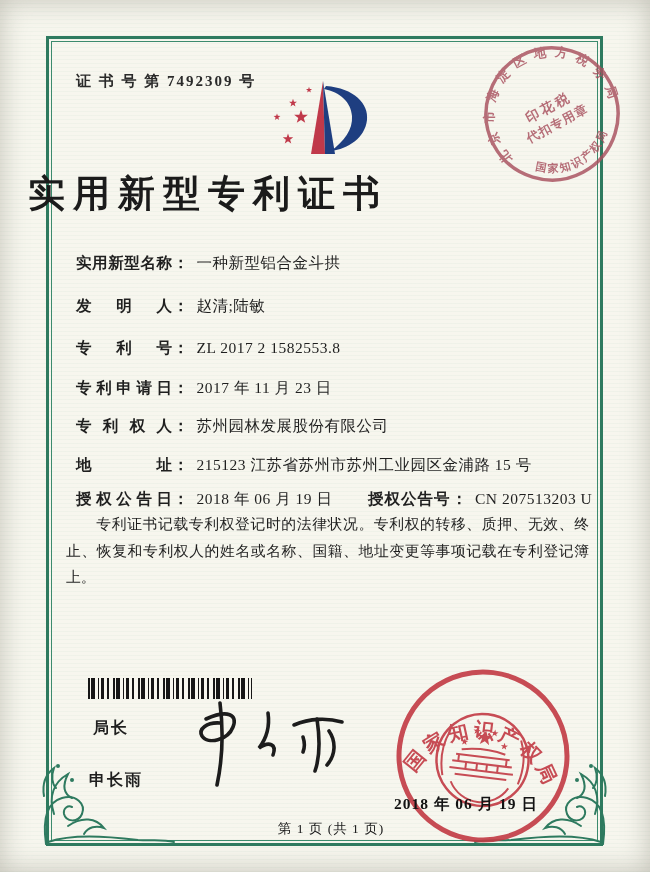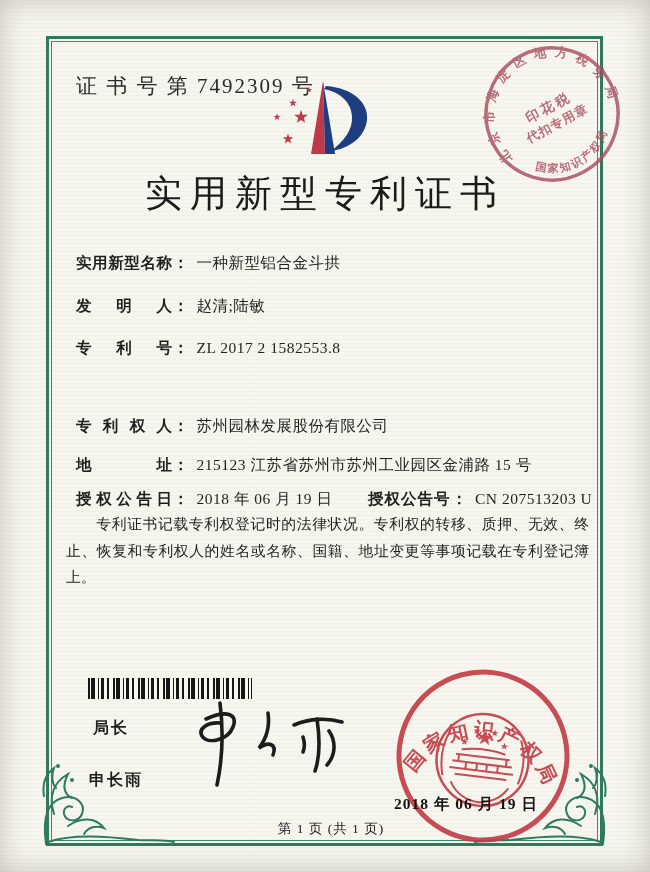--- a/index.html
+++ b/index.html
@@ -16,30 +16,30 @@
       #f7f6ee;
     box-shadow: inset 0 0 28px rgba(130,128,115,.45);
   }
   .frame{
     position:absolute;left:46px;top:36px;right:47px;bottom:26px;
     border:3px solid #2e7a5f;
   }
   .frame-inner{position:absolute;inset:2px;border:1px solid #3b8a6d;}
   .cert-no{
     position:absolute;left:76px;top:72px;
-    font-size:21px;font-weight:400;letter-spacing:2px;color:#2a2a2a;
+    font-size:15px;font-weight:700;letter-spacing:2px;color:#2a2a2a;
   }
   .logo{position:absolute;left:266px;top:74px;width:116px;height:96px;}
   .tax-stamp{
     position:absolute;left:478px;top:40px;width:148px;height:148px;
     transform:rotate(-28deg);opacity:.82;
   }
   .title{
-    position:absolute;left:0;right:0;top:169px;text-align:center;
-    font-size:37px;font-weight:400;letter-spacing:8px;color:#1b1b1b;
+    position:absolute;left:0;right:0;top:169px;
+    font-size:37px;font-weight:700;letter-spacing:8px;color:#1b1b1b;padding-left:28px;
   }
   .field{position:absolute;left:76px;font-size:15.5px;white-space:nowrap;}
   .field .lbl{
     display:inline-block;width:96px;font-weight:600;
     text-align:justify;text-align-last:justify;
   }
   .field .colon{font-weight:600;margin:0 8px 0 1px;}
   .field .val{letter-spacing:.5px;}
   .f-name{top:253px;} .f-inventor{top:296px;} .f-patno{top:338px;}
   .f-filing{top:378px;} .f-patentee{top:416px;} .f-address{top:455px;}
@@ -126,20 +126,23 @@
   <div class="title">实用新型专利证书</div>
 
   <div class="field f-name">
     <span class="lbl">实用新型名称</span><span class="colon">：</span><span class="val">一种新型铝合金斗拱</span>
   </div>
   <div class="field f-inventor">
     <span class="lbl">发明人</span><span class="colon">：</span><span class="val">赵清;陆敏</span>
   </div>
   <div class="field f-patno">
     <span class="lbl">专利号</span><span class="colon">：</span><span class="val">ZL 2017 2 1582553.8</span>
+  </div>
+  <div class="field f-filing">
+    <span class="lbl">专利申请日</span><span class="colon">：</span><span class="val">2017 年 11 月 23 日</span>
   </div>
   <div class="field f-patentee">
     <span class="lbl">专利权人</span><span class="colon">：</span><span class="val">苏州园林发展股份有限公司</span>
   </div>
   <div class="field f-address">
     <span class="lbl">地址</span><span class="colon">：</span><span class="val">215123 江苏省苏州市苏州工业园区金浦路 15 号</span>
   </div>
   <div class="field f-grantdate">
     <span class="lbl">授权公告日</span><span class="colon">：</span><span class="val">2018 年 06 月 19 日</span>
   </div>

